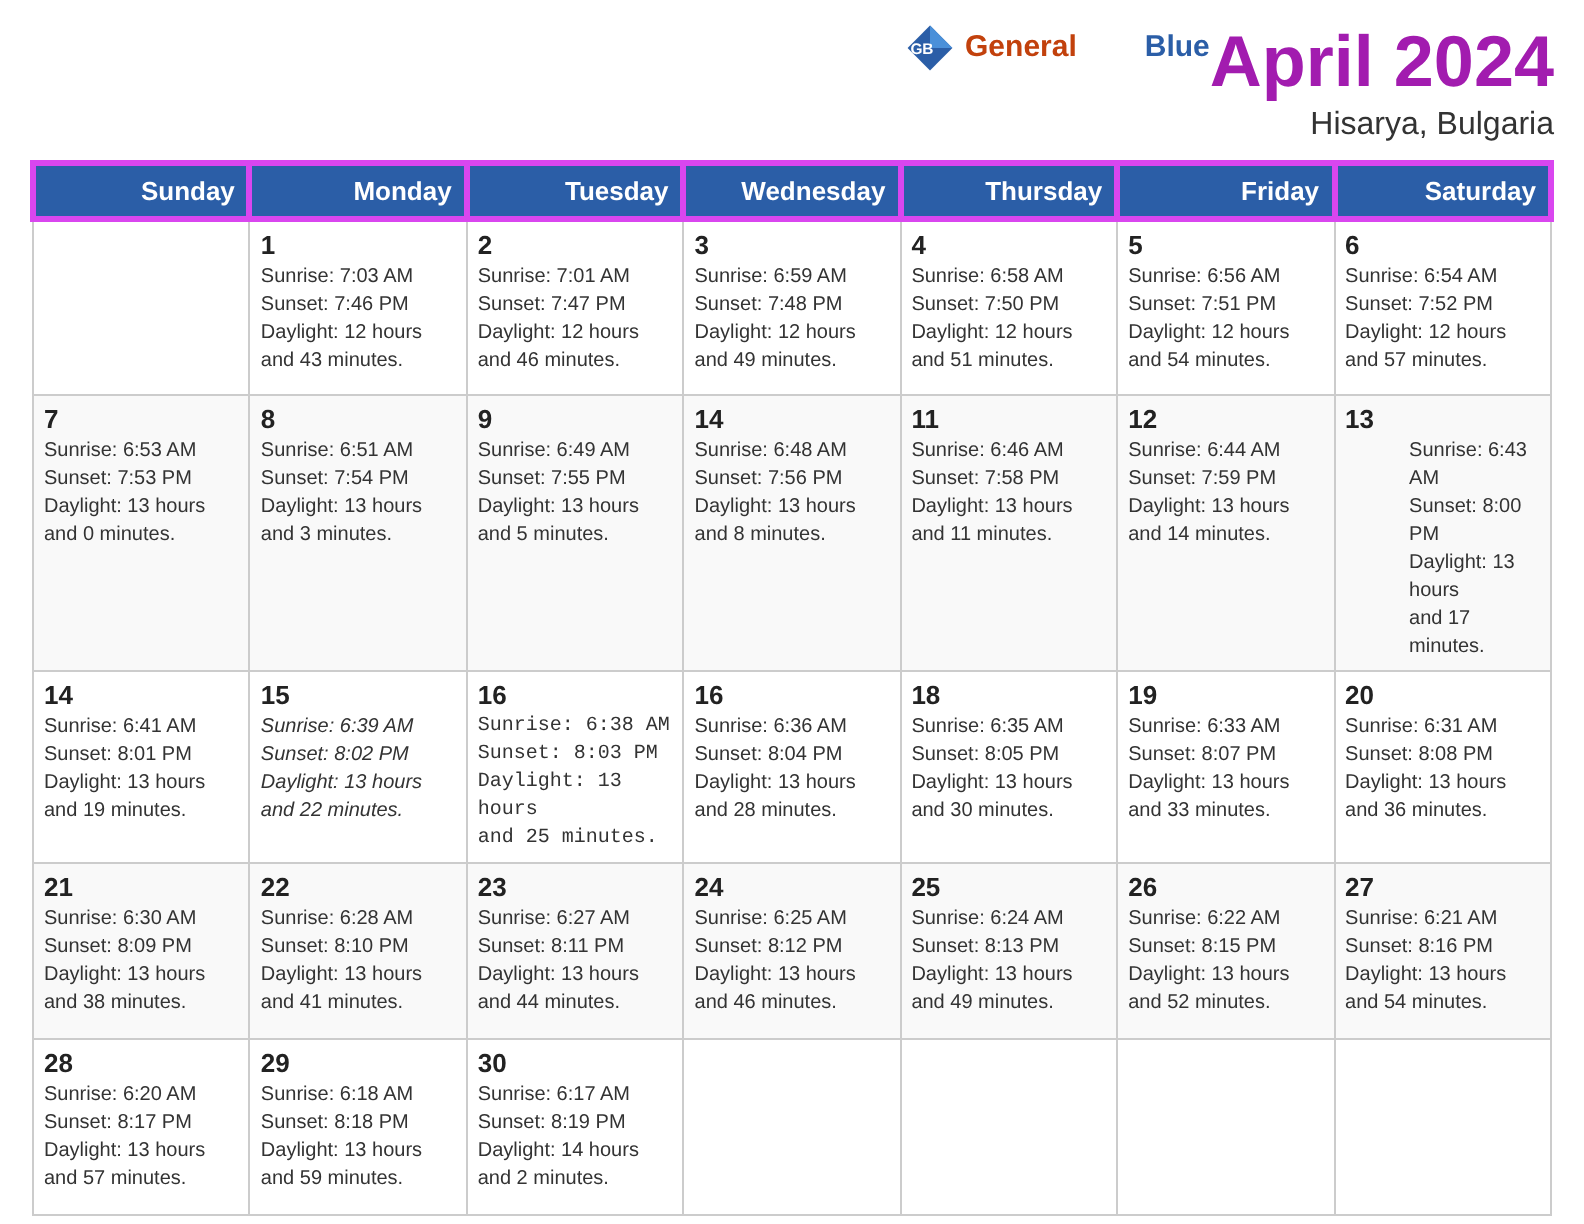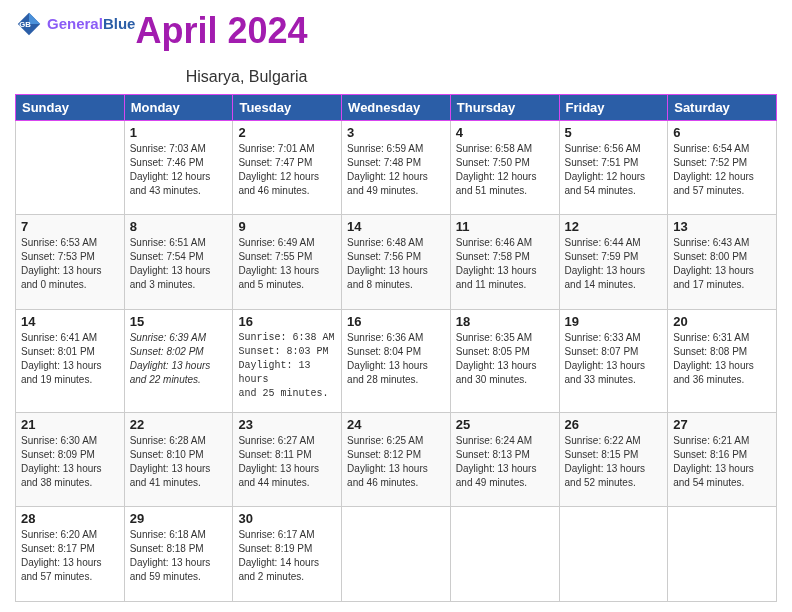--- a/index.html
+++ b/index.html
@@ -12,21 +12,21 @@
     }
     .page {
       width: 792px;
       height: 612px;
       padding: 10px 15px 10px 15px;
       display: flex;
       flex-direction: column;
     }
     .header {
       display: flex;
-      justify-content: flex-start;
+      justify-content: flex-end;
       align-items: flex-start;
       margin-bottom: 8px;
     }
     .logo {
       display: flex;
       align-items: center;
       gap: 4px;
     }
     .logo-icon {
       width: 28px;
@@ -36,37 +36,37 @@
       text-align: right;
     }
     .main-title {
       font-size: 36px;
       font-weight: bold;
       color: #a21caf;
     }
     .subtitle {
       font-size: 16px;
       color: #333;
-      margin-top: 16px;
+      margin-top: 2px;
     }
     .calendar {
       flex: 1;
       border: 1px solid #ccc;
       border-collapse: collapse;
       width: 100%;
       table-layout: fixed;
     }
     .calendar th {
       background: #2b5ea7;
       color: #fff;
-      text-align: left;
+      text-align: right;
       padding: 5px 6px;
       font-size: 13px;
       font-weight: bold;
-      border: 1px solid #d946ef;
+      border: 3px solid #d946ef;
     }
     .calendar td {
       border: 1px solid #ccc;
       vertical-align: top;
       padding: 4px 5px;
       font-size: 10.5px;
       color: #222;
       height: 88px;
     }
     .day-number {
@@ -100,21 +100,21 @@
 <div class="page">
   <div class="header">
     <div class="logo">
       <svg class="logo-icon" viewBox="0 0 40 40" xmlns="http://www.w3.org/2000/svg">
         <polygon points="20,4 36,20 20,36 4,20" fill="#2b5ea7"></polygon>
         <polygon points="20,4 36,20 20,20" fill="#4a90d9"></polygon>
         <text x="6" y="24" font-size="11" font-weight="bold" fill="white" font-family="Arial">GB</text>
       </svg>
       <div>
         <div style="font-size:15px;font-weight:bold;line-height:1.1;">
-          <span style="color:#8b5cf6;">General</span><span style="color:#2b5ea7;">Blue</span>
+          <span style="color:#c2410c;">General</span><span style="color:#2b5ea7;padding-left:34px;">Blue</span>
         </div>
       </div>
     </div>
     <div class="title-block">
       <div class="main-title">April 2024</div>
       <div class="subtitle">Hisarya, Bulgaria</div>
     </div>
   </div>
 
   <table class="calendar">
@@ -213,21 +213,21 @@
           </td>
           <td>
             <span class="day-number">12</span>
             <div class="cell-info" style="white-space: pre-line;">Sunrise: 6:44 AM
 Sunset: 7:59 PM
 Daylight: 13 hours
 and 14 minutes.</div>
           </td>
           <td>
             <span class="day-number">13</span>
-            <div class="cell-info" style="white-space: pre-line;">Sunrise: 6:43 AM
+            <div class="cell-info" style="white-space: pre-line; margin-left: 32px;">Sunrise: 6:43 AM
 Sunset: 8:00 PM
 Daylight: 13 hours
 and 17 minutes.</div>
           </td>
         </tr>
         <tr>
           <td>
             <span class="day-number">14</span>
             <div class="cell-info" style="white-space: pre-line;">Sunrise: 6:41 AM
 Sunset: 8:01 PM

